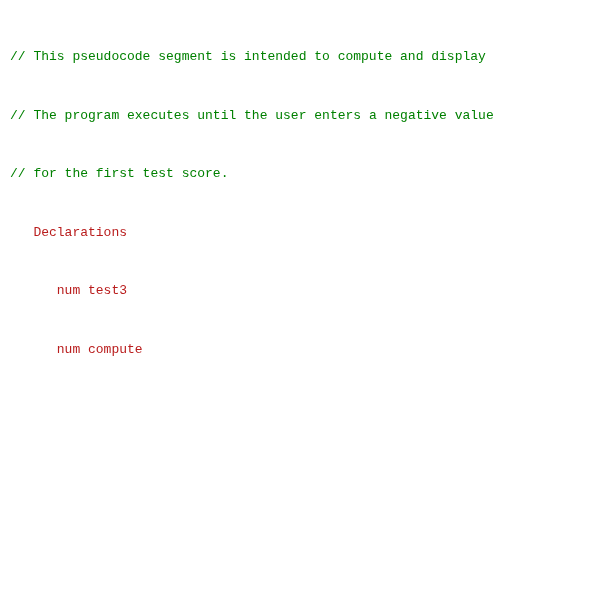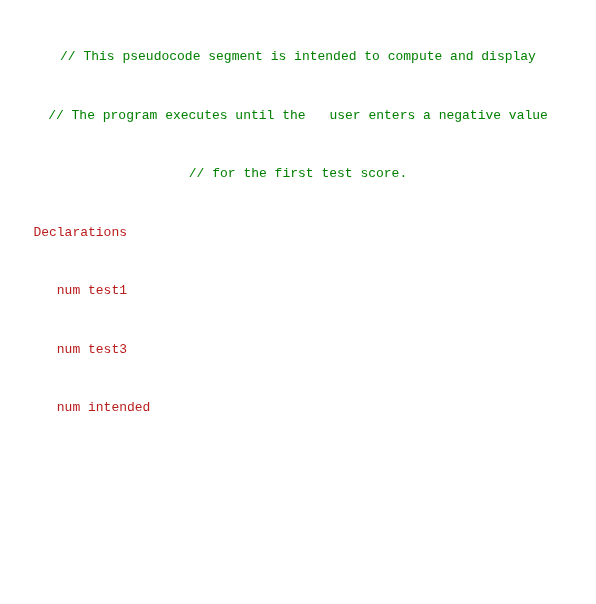--- a/index.html
+++ b/index.html
@@ -16,45 +16,43 @@
       width: 596px;
       min-height: 604px;
       padding: 8px 10px;
       overflow: hidden;
     }
     .code-block {
       white-space: pre;
     }
     .comment {
       color: #008000;
-      text-align: center;
     }
     .keyword {
       color: #000080;
       font-weight: normal;
     }
     .normal {
       color: #b91c1c;
     }
     .line {
       display: block;
       white-space: pre;
     }
   </style>
 </head>
 <body>
 
 <div class="code-block">
   <span class="line comment">// This pseudocode segment is intended to compute and display</span>
-  <span class="line comment">// The program executes until <span style="color:#008000;">the</span> <span style="color:#008000;margin-left:16px;">user</span> enters a negative value</span>
+  <span class="line comment">// The program executes until <span style="color:#008000;">the</span> <span style="color:#008000;">user</span> enters a negative value</span>
   <span class="line comment">// for the first test score.</span>
   <span class="line normal">   Declarations</span>
-  <span class="line normal">      num test1</span>
   <span class="line normal">      num test3</span>
-  <span class="line normal">      num intended</span>
+  <span class="line normal">      num compute</span>
   
   
   
   
   
   
   
   
   
   

